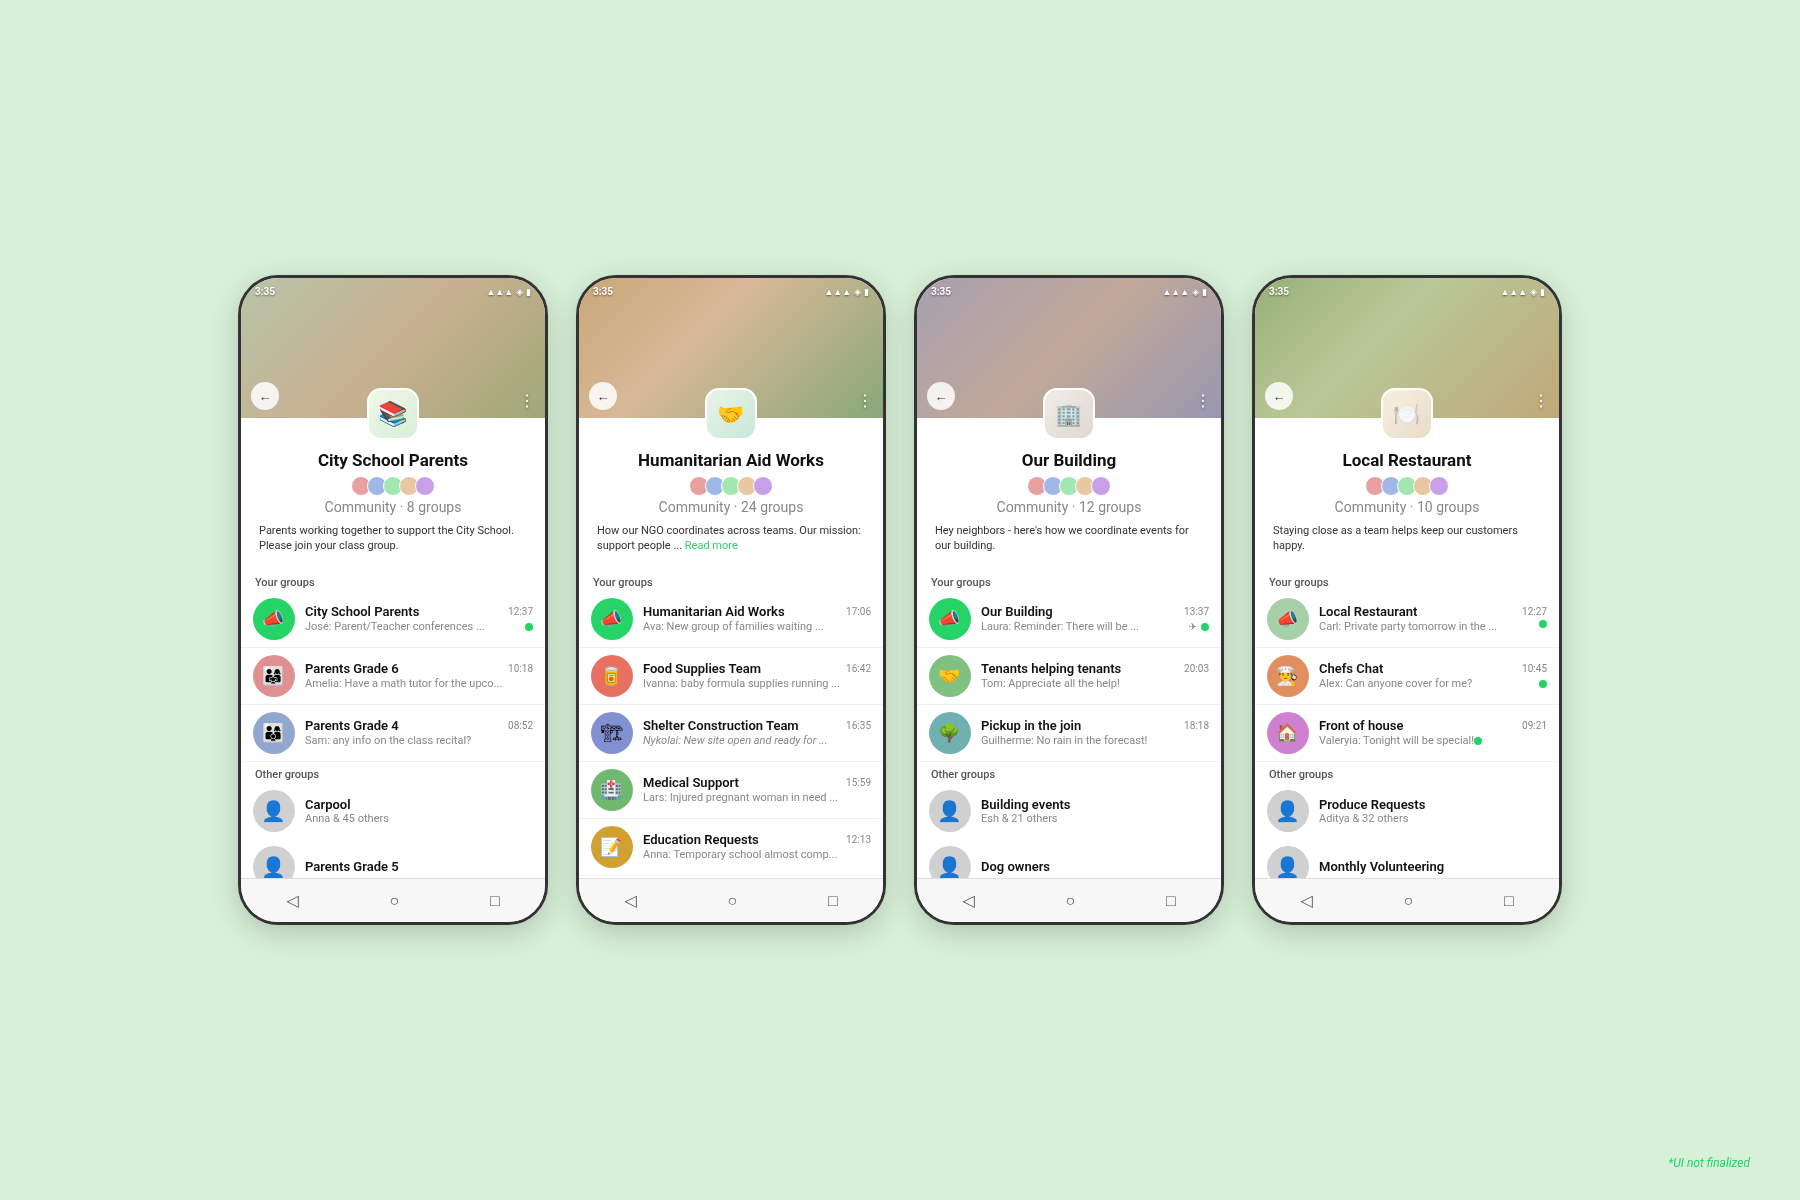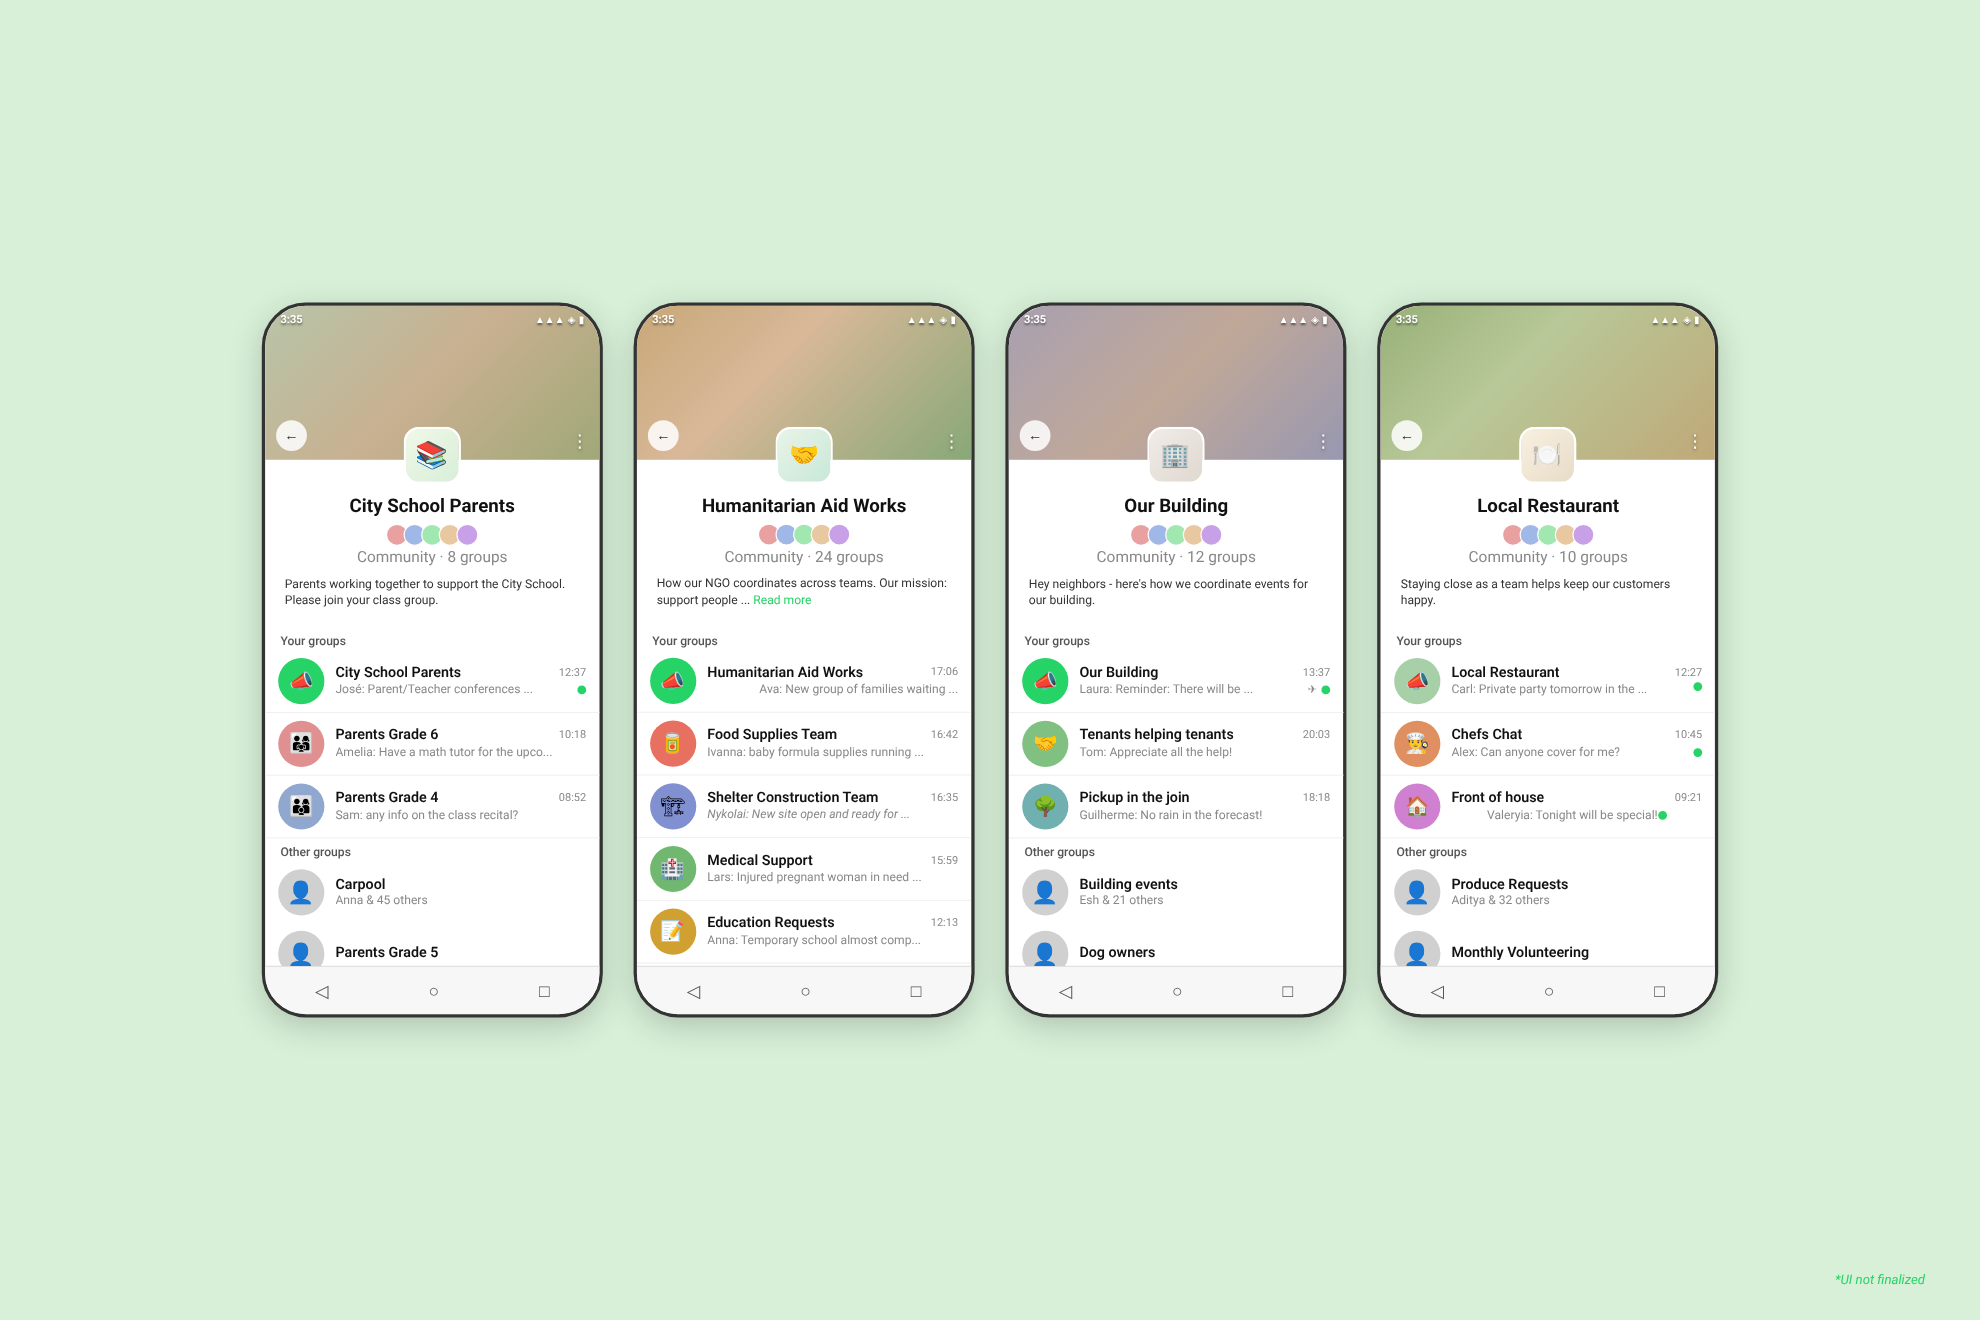--- a/index.html
+++ b/index.html
@@ -451,21 +451,21 @@
       </div>
       <div class="section-label">Your groups</div>
 
         <div class="chat-item">
           <div class="chat-avatar announcement" style="background:#25d366">📣</div>
           <div class="chat-content">
             <div class="chat-top">
               <span class="chat-name">Humanitarian Aid Works</span>
               <span class="chat-time">17:06</span>
             </div>
-            <div style="display:flex;justify-content:flex-end;align-items:center;">
+            <div style="display:flex;justify-content:flex-start;align-items:center;">
               <span class="chat-preview">Ava: New group of families waiting ...</span>
               <div class="chat-status">
                 
                 
               </div>
             </div>
           </div>
         </div>
 
         <div class="chat-item">
@@ -719,21 +719,21 @@
           </div>
         </div>
 
         <div class="chat-item">
           <div class="chat-avatar front" style="background:#d080d0">🏠</div>
           <div class="chat-content">
             <div class="chat-top">
               <span class="chat-name">Front of house</span>
               <span class="chat-time">09:21</span>
             </div>
-            <div style="display:flex;justify-content:center;align-items:center;">
+            <div style="display:flex;justify-content:flex-start;align-items:center;">
               <span class="chat-preview">Valeryia: Tonight will be special!</span>
               <div class="chat-status">
 
                 <div class="green-dot"></div>
               </div>
             </div>
           </div>
         </div>
 
       <div class="section-label">Other groups</div>

